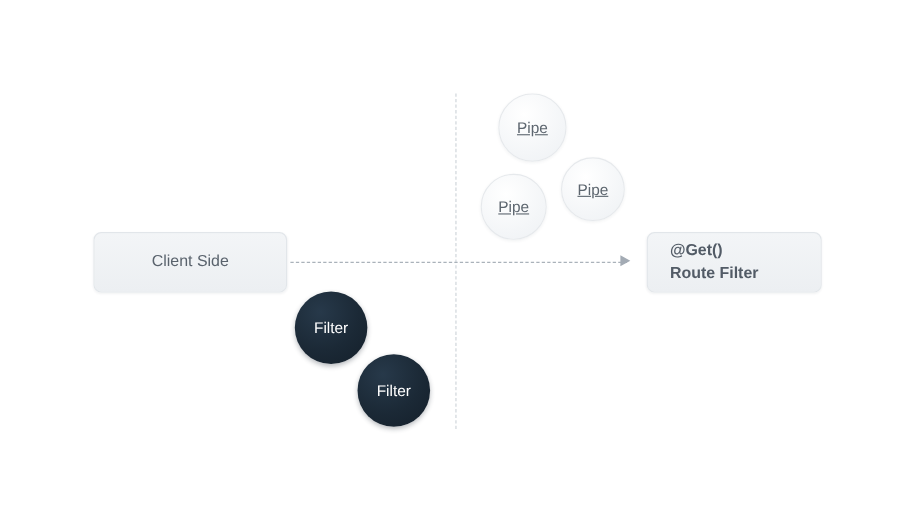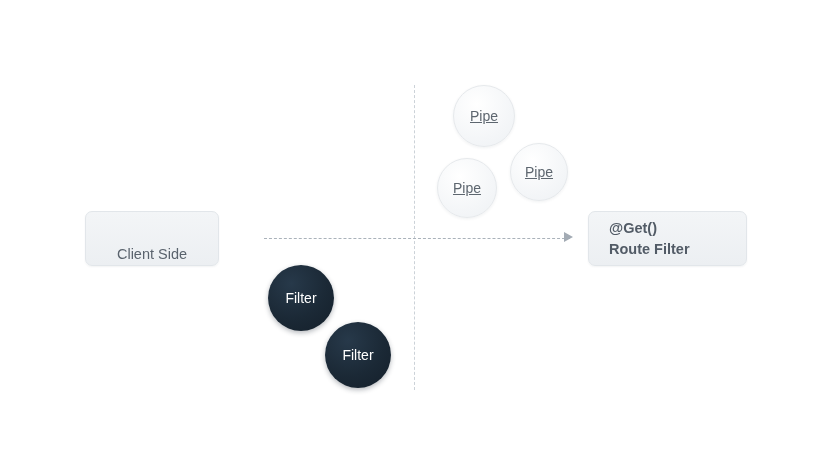--- a/index.html
+++ b/index.html
@@ -38,23 +38,22 @@
     text-align: center;
   }
   .node-box.left-aligned {
     align-items: flex-start;
     text-align: left;
     padding-left: 20px;
   }
   #client-side-box {
     left: 85px;
     top: 211px;
-    width: 134px;
+    width: 176px;
     height: 55px;
-    justify-content: flex-end;
   }
   #route-handler-box {
     left: 588px;
     top: 211px;
     width: 159px;
     height: 55px;
     font-weight: bold;
     color: #525b66;
   }
   .box-line { display: block; white-space: nowrap; }

